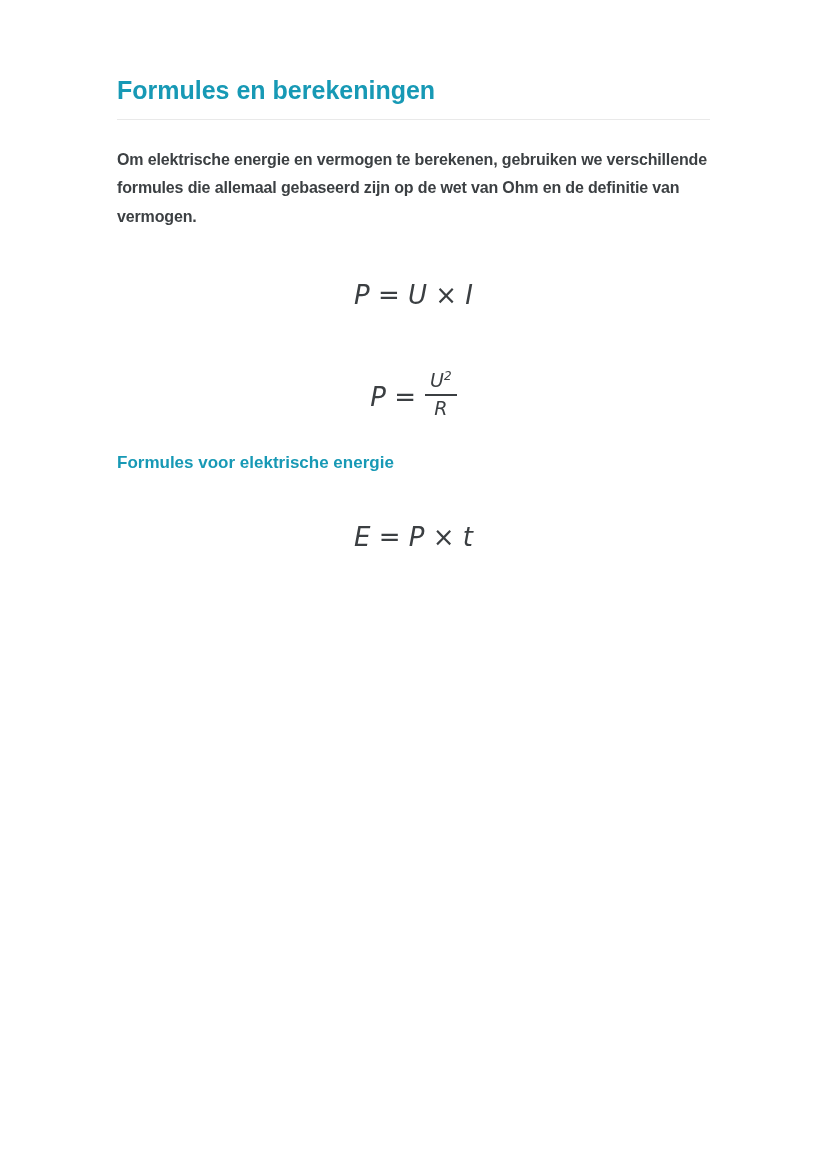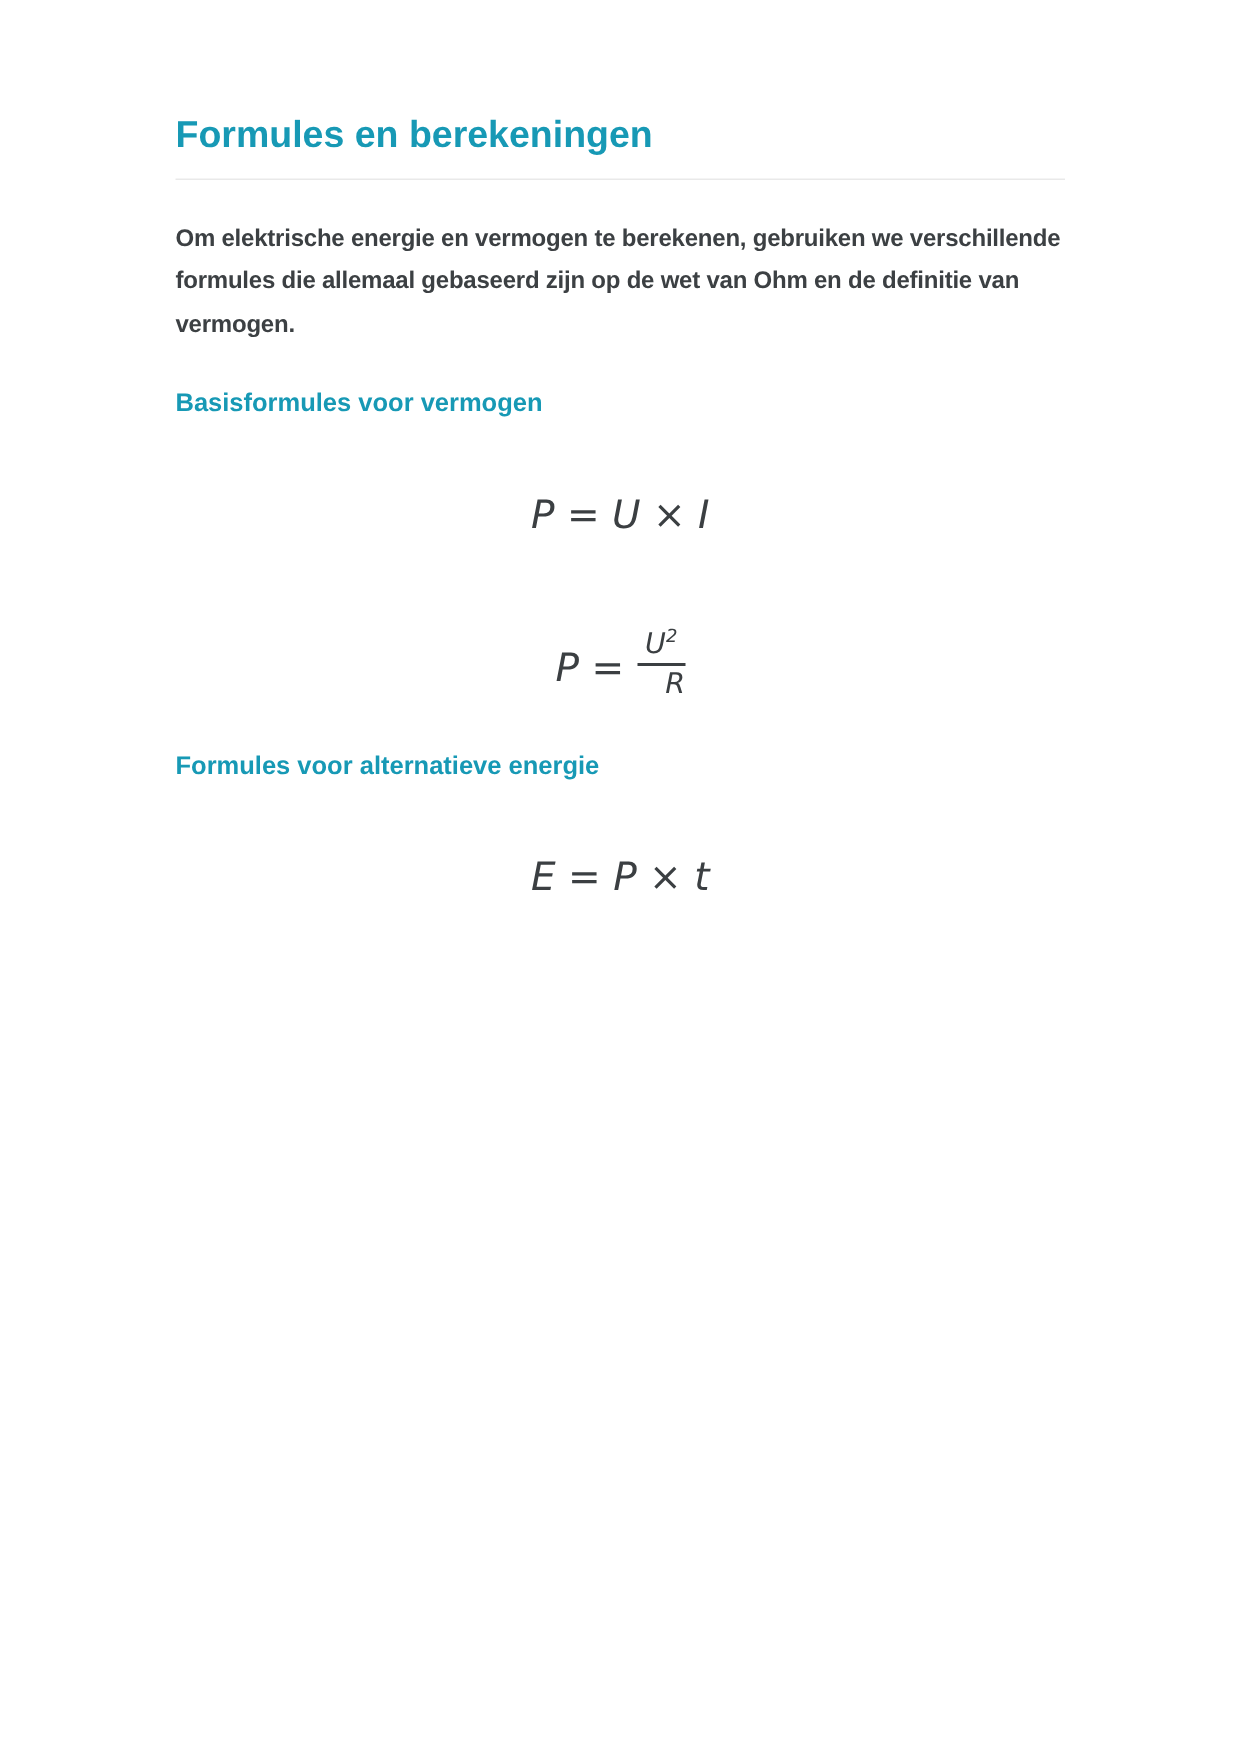--- a/index.html
+++ b/index.html
@@ -65,21 +65,21 @@
   }
   .formula-frac{
     margin:56px 0 30px 0;
   }
   .f-lhs{
     vertical-align:middle;
   }
   .frac{
     display:inline-block;
     vertical-align:middle;
-    text-align:right;
+    text-align:center;
     line-height:1.25;
     margin-left:9px;
     transform:translateY(-2px);
   }
   .frac .num{
     display:block;
     font-size:19px;
     padding:0 5px 1px 5px;
     border-bottom:2px solid #3b3f42;
   }
@@ -96,29 +96,28 @@
 <body>
 
 <div class="doc">
 
   <h1 class="page-title">Formules en berekeningen</h1>
 
   <hr class="divider">
 
   <p class="body-text">Om elektrische energie en vermogen te berekenen, gebruiken we verschillende formules die allemaal gebaseerd zijn op de wet van Ohm en de definitie van vermogen.</p>
 
-  <h2 class="section-title">Basisformules voor vermogen</h2>
 
   <div class="formula">P = U × I</div>
 
 
 
   <div class="formula formula-frac">
     <span class="f-lhs">P =</span><span class="frac"><span class="num"><span>U</span><sup>2</sup></span><span class="den">R</span></span>
   </div>
 
 
-  <h2 class="section-title">Formules voor alternatieve energie</h2>
+  <h2 class="section-title">Formules voor elektrische energie</h2>
 
   <div class="formula">E = P × t</div>
 
 
 </div>
 
 </body></html>

